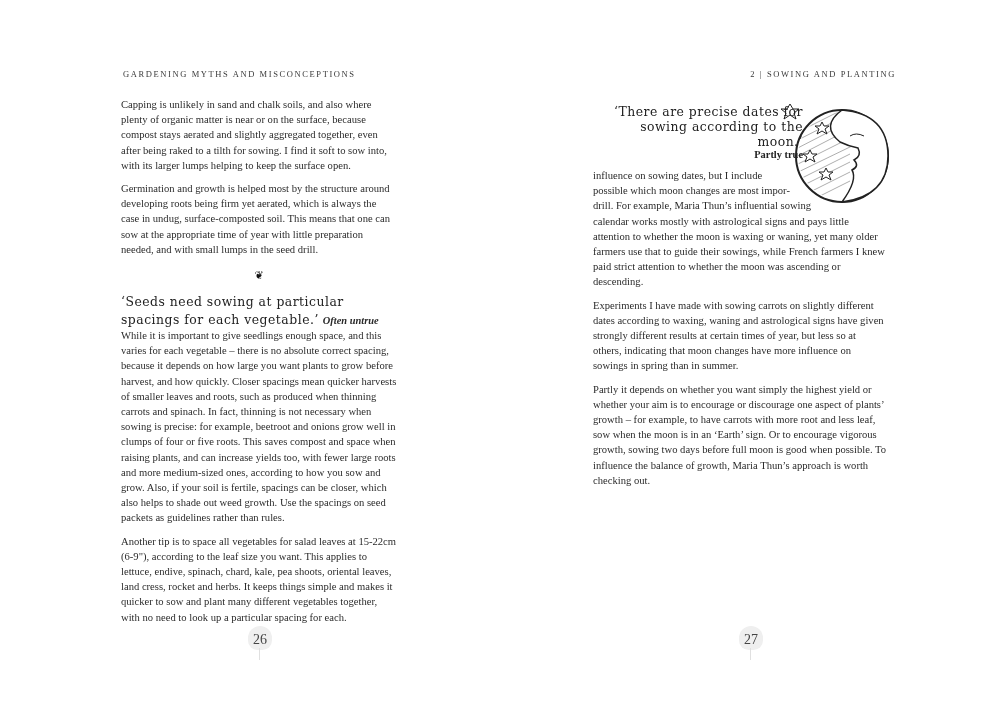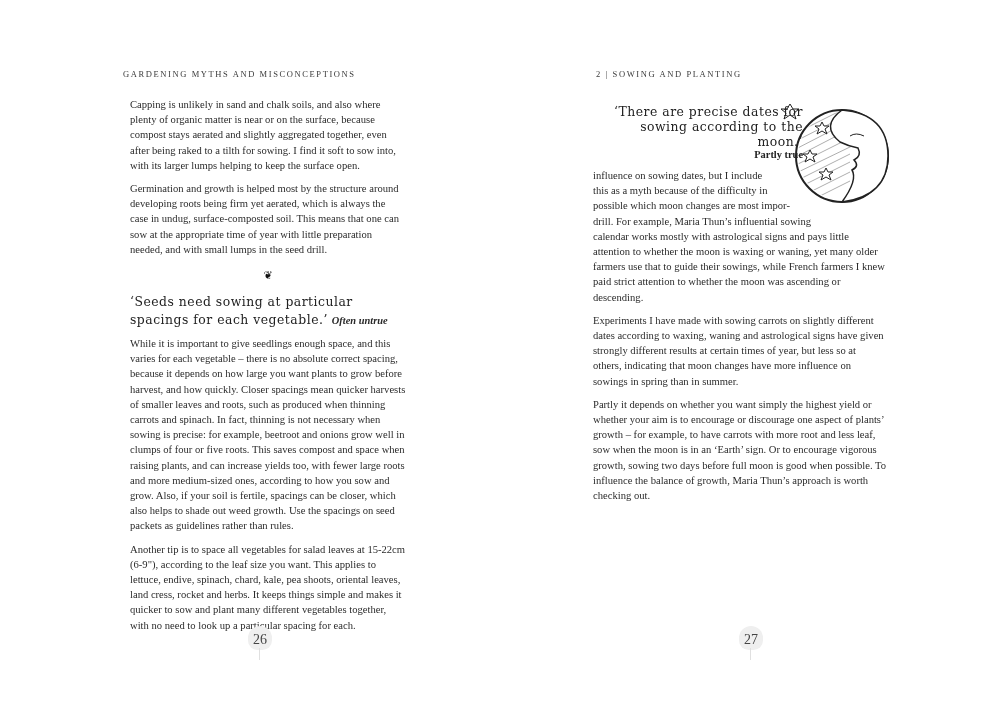--- a/index.html
+++ b/index.html
@@ -8,35 +8,35 @@
     font-family: "Liberation Serif", "DejaVu Serif", serif; color: #2a2a2a;
   }
   .page { position: absolute; top: 0; height: 707px; }
   .page.left { left: 0; width: 500px; }
   .page.right { left: 500px; width: 500px; }
   .running-head {
     position: absolute; top: 69px; font-size: 8.5px; letter-spacing: 1.6px;
     text-transform: uppercase; color: #3a3a3a; white-space: nowrap;
   }
   .left .running-head { left: 123px; width: 260px; text-align: left; }
-  .right .running-head { left: 96px; width: 300px; text-align: left; }
+  .right .running-head { left: 96px; width: 300px; text-align: right; }
   .body-col { position: absolute; }
-  .left .body-col { left: 130px; top: 97px; width: 276px; }
+  .left .body-col { left: 121px; top: 97px; width: 276px; }
   .right .body-col { left: 93px; top: 104px; width: 294px; }
   p.para {
     margin: 0 0 8px 0; font-size: 10.6px; line-height: 15.2px; text-align: left; color: #2b2b2b;
   }
   .myth-heading {
     font-family: "DejaVu Serif", serif; font-size: 12.4px; line-height: 15px;
     letter-spacing: 0.5px; color: #222; margin: 0;
   }
   .verdict { font-style: italic; font-weight: bold; font-size: 10.4px; letter-spacing: 0; font-family: "Liberation Serif", serif; }
   .verdict-block { display: block; font-weight: bold; font-size: 10.4px; margin: 0 0 8px 0; color: #222; }
   .ornament { text-align: center; font-size: 11px; color: #111; margin: 12px 0 10px 0; }
-  .left .h2wrap { margin-bottom: 8px; }
+  .left .h2wrap { }
   .folio {
     position: absolute; top: 624px; width: 34px; height: 36px; text-align: center;
   }
   .left .folio { left: 243px; }
   .right .folio { left: 234px; }
   .folio .leaf {
     position: absolute; left: 5px; top: 2px; width: 24px; height: 24px;
     background: #efefef; border-radius: 50% 50% 40% 40%;
   }
   .folio .stem { position: absolute; left: 16px; top: 24px; width: 1px; height: 12px; background: #e0e0e0; }
@@ -99,21 +99,20 @@
     </g>
   </svg>
 
   <div class="body-col">
     <div class="narrow">
       <div class="myth-heading">‘There are precise dates for sowing according to the moon.’</div>
       <span class="verdict-block">Partly true</span>
     </div>
     <div style="font-size:10.6px; line-height:15.2px; margin-bottom:8px;">
       <div>influence on sowing dates, but I include</div>
-      <div>this as a myth because of the difficulty in</div>
       <div>possible which moon changes are most impor-</div>
       <div>drill. For example, Maria Thun’s influential sowing</div>
       <div>calendar works mostly with astrological signs and pays little attention to whether the moon is waxing or waning, yet many older farmers use that to guide their sowings, while French farmers I knew paid strict attention to whether the moon was ascending or descending.</div>
     </div>
     <p class="para">Experiments I have made with sowing carrots on slightly different dates according to waxing, waning and astrological signs have given strongly different results at certain times of year, but less so at others, indicating that moon changes have more influence on sowings in spring than in summer.</p>
     <p class="para">Partly it depends on whether you want simply the highest yield or whether your aim is to encourage or discourage one aspect of plants’ growth – for example, to have carrots with more root and less leaf, sow when the moon is in an ‘Earth’ sign. Or to encourage vigorous growth, sowing two days before full moon is good when possible. To influence the balance of growth, Maria Thun’s approach is worth checking out.</p>
   </div>
   <div class="folio">
     <div class="leaf"></div>
     <div class="stem"></div>

